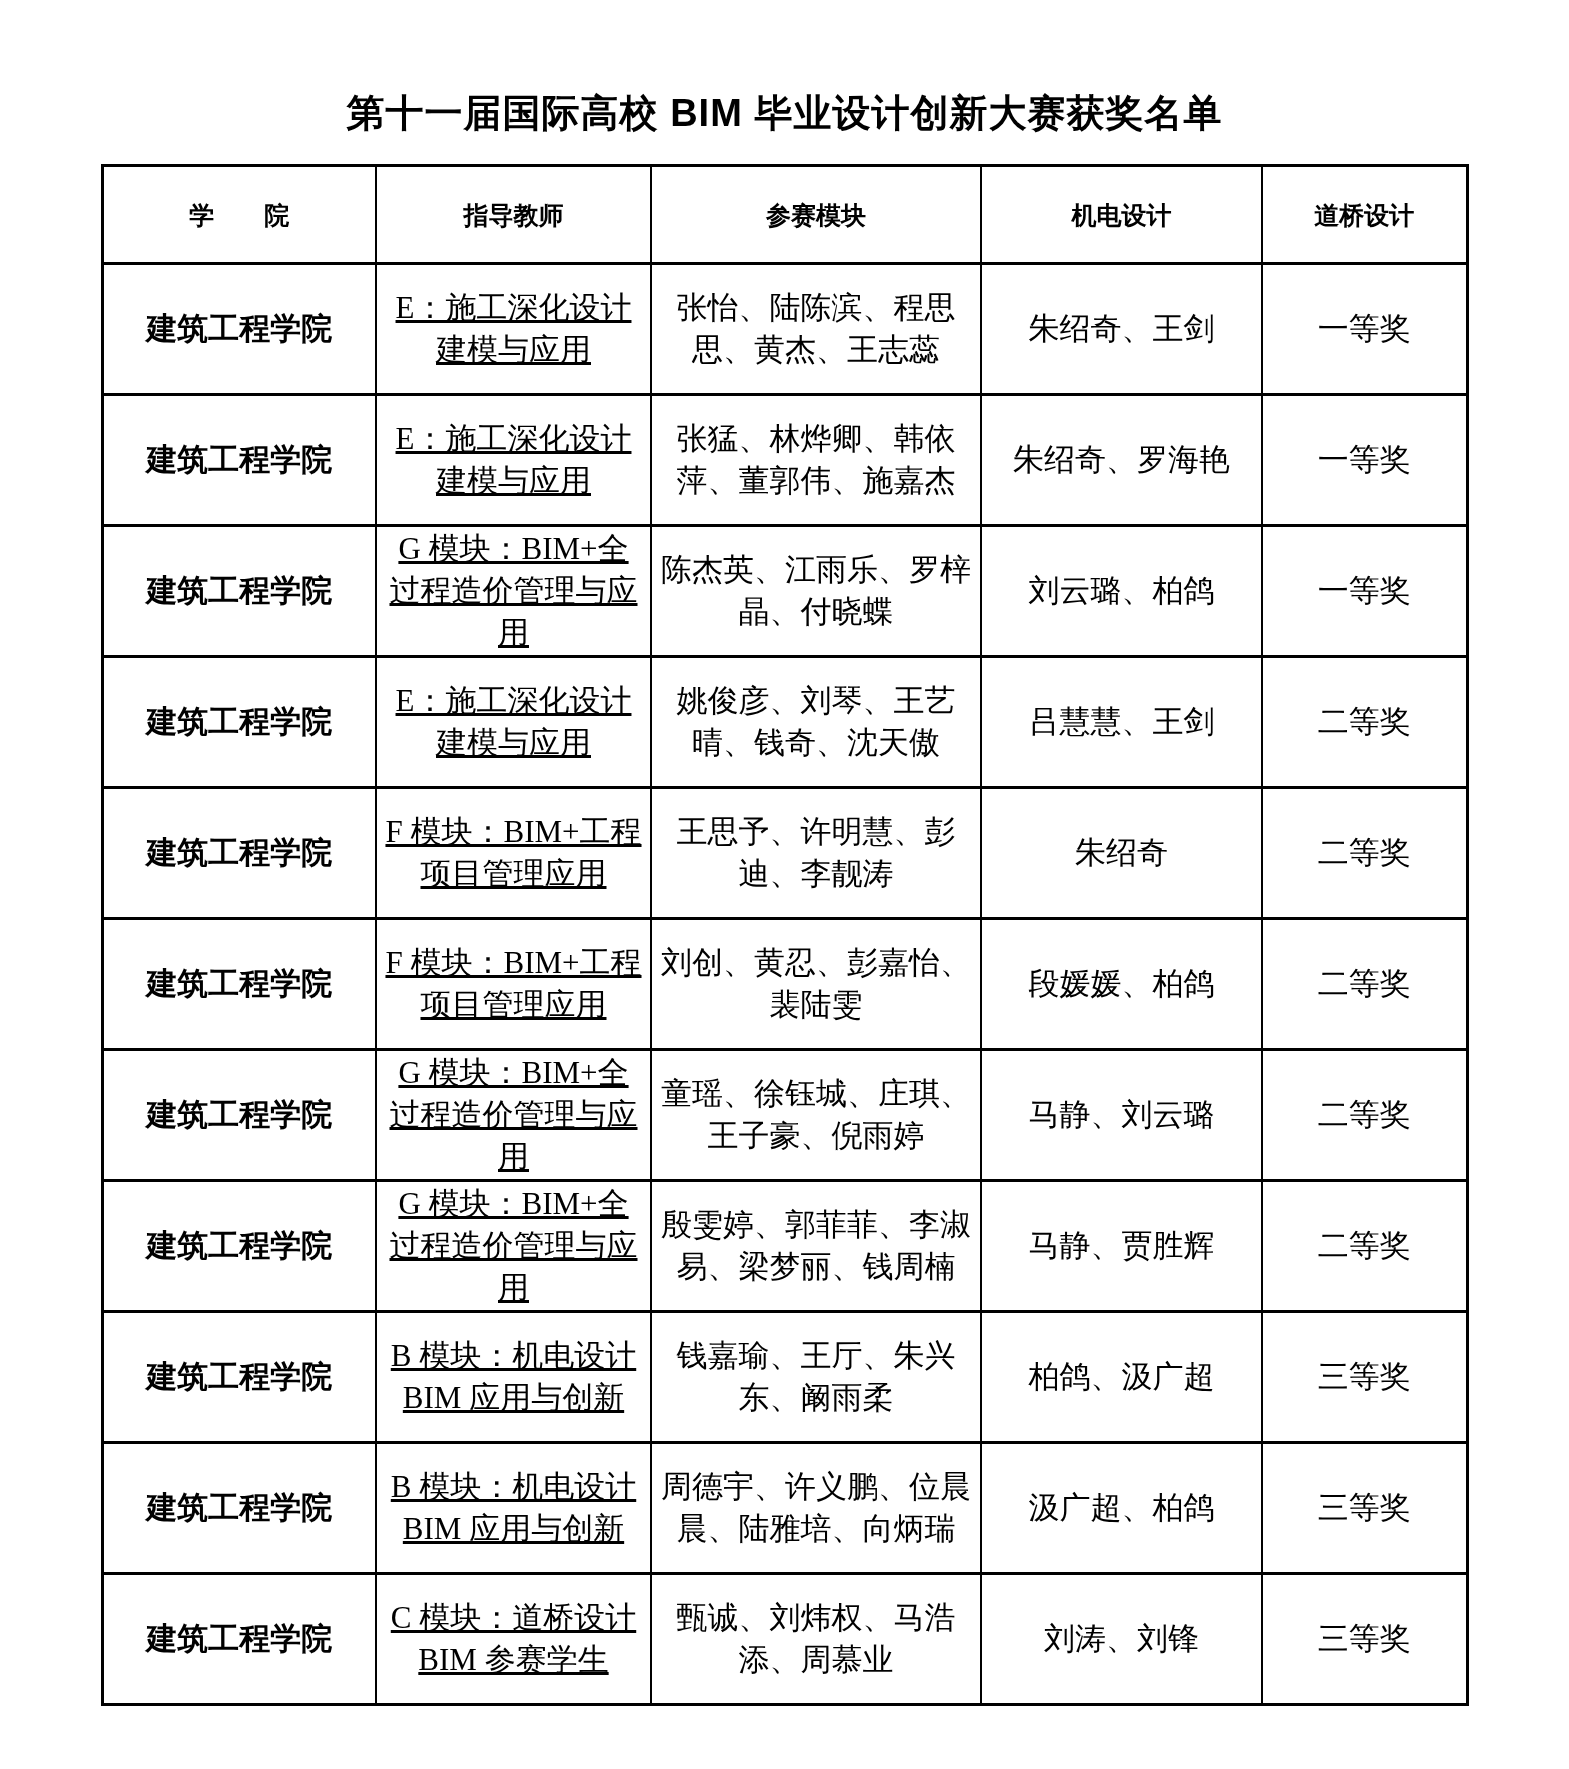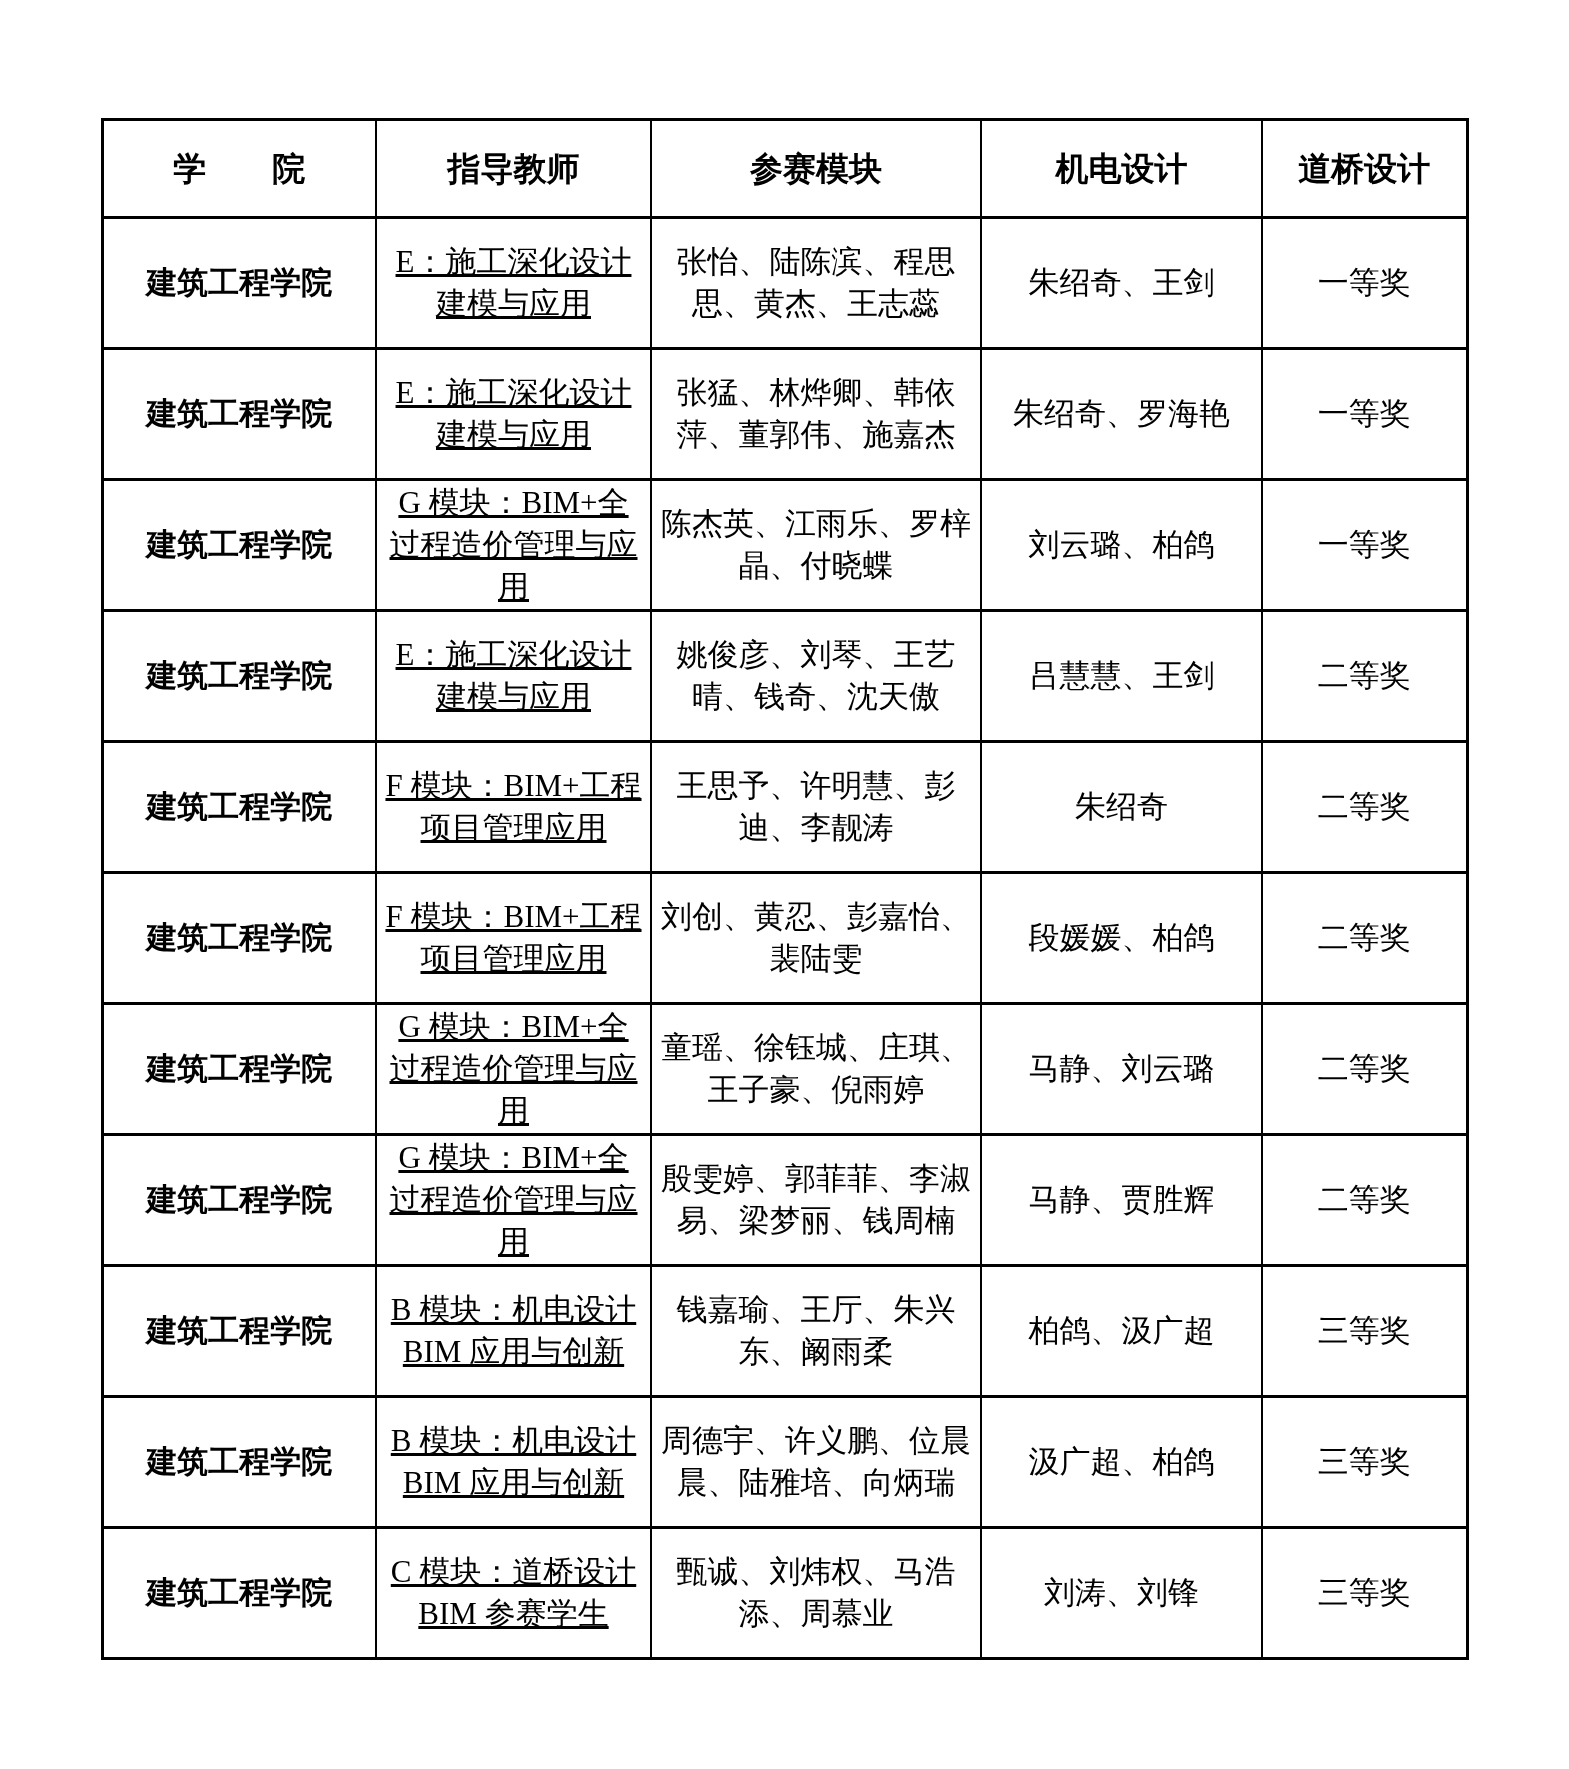--- a/index.html
+++ b/index.html
@@ -48,21 +48,21 @@
     border-left: 2px solid #000000;
     border-right: 2px solid #000000;
     text-align: center;
     vertical-align: middle;
     overflow: hidden;
   }
   table.awards th {
     height: 95px;
     font-family: "Liberation Sans", sans-serif;
     font-weight: 700;
-    font-size: 33px;
+    font-size: 25px;
     line-height: 40px;
     padding: 0 4px;
   }
   table.awards td {
     height: 128px;
     font-family: "Liberation Serif", serif;
     font-size: 31px;
     line-height: 42px;
     padding: 0 6px;
   }
@@ -70,20 +70,21 @@
   td.cell-students{ padding: 0 33px; }
   td.cell-college { padding: 0 10px; font-weight: bold; }
   td.cell-teachers{ padding: 0 8px; }
   td.cell-award   { padding: 0 4px; }
 </style>
 </head>
 <body>
 
 <div class="page">
 
+  <h1 class="doc-title">第十一届国际高校 BIM 毕业设计创新大赛获奖名单</h1>
 
   <table class="awards">
     <colgroup>
       <col class="c1">
         <col class="c2">
         <col class="c3">
         <col class="c4">
         <col class="c5">
     </colgroup>
     <thead>

